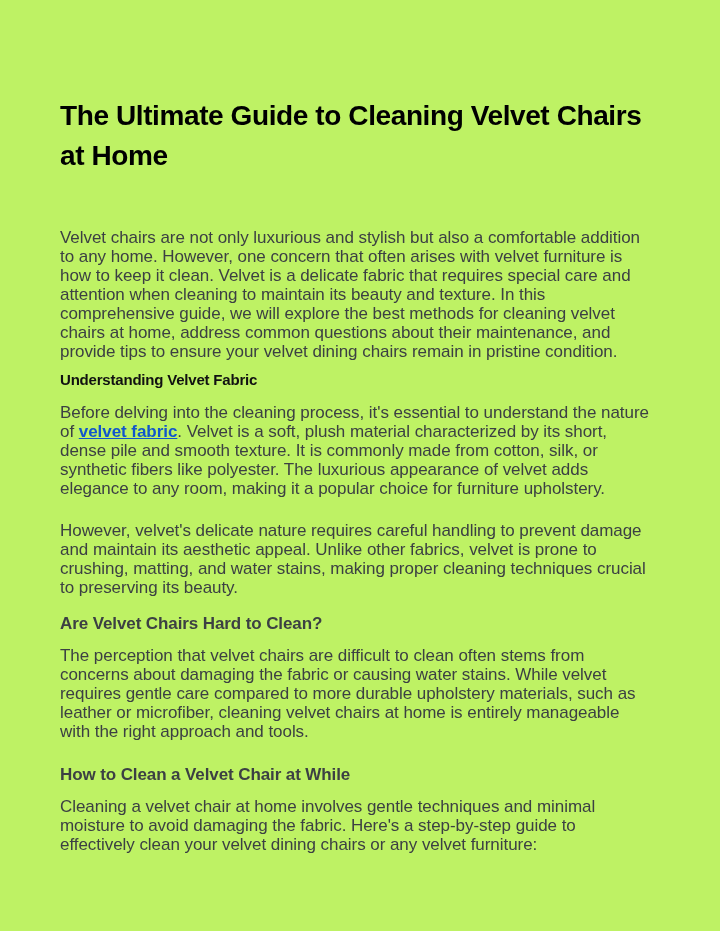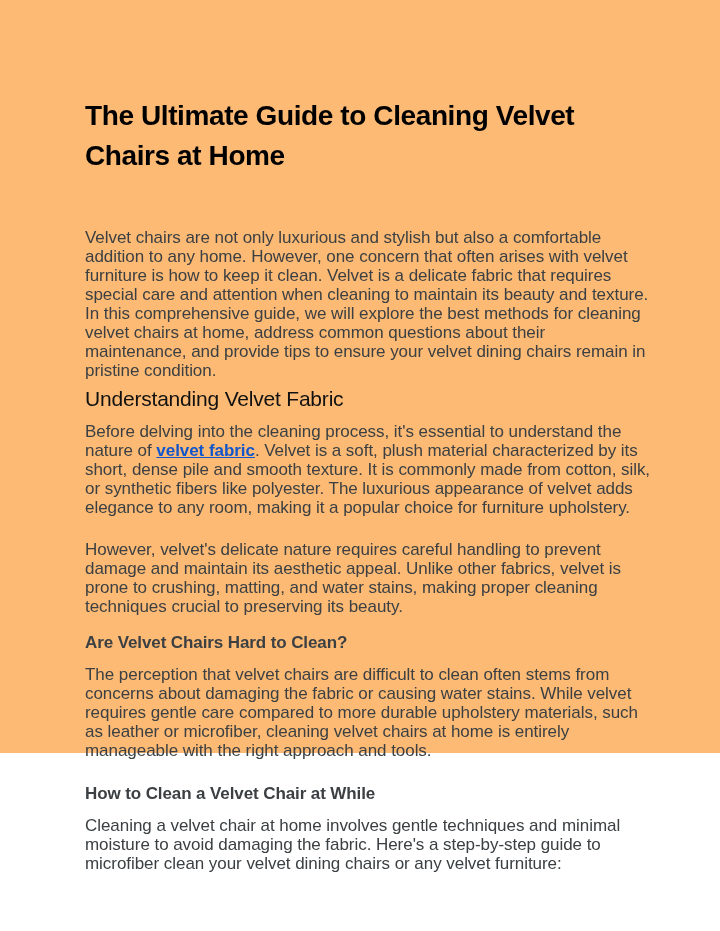--- a/index.html
+++ b/index.html
@@ -9,37 +9,37 @@
   }
   body {
     width: 720px;
     height: 931px;
     overflow: hidden;
     font-family: "Liberation Sans", sans-serif;
   }
   .page {
     box-sizing: border-box;
     width: 720px;
-    height: 753px;
-    padding: 96px 70px 0 85px;
-    background: #fdba74;
+    height: 931px;
+    padding: 96px 70px 0 60px;
+    background: #bef264;
   }
   .doc-title {
     font-family: "Liberation Sans", sans-serif;
     font-weight: 700;
     font-size: 28px;
     line-height: 40px;
     letter-spacing: -0.4px;
     color: #000000;
     margin: 0 0 52px 0;
   }
   .section-heading {
     font-family: "Liberation Sans", sans-serif;
-    font-weight: 400;
-    font-size: 21px;
+    font-weight: 700;
+    font-size: 15px;
     line-height: 26px;
     letter-spacing: -0.2px;
     color: #111111;
     margin: 0 0 10px 0;
   }
   .subsection-heading {
     font-family: "Liberation Sans", sans-serif;
     font-weight: 700;
     font-size: 17px;
     line-height: 22px;
@@ -78,15 +78,15 @@
   <p class="body-text mb-lg"><span>Before delving into the cleaning process, it's essential to understand the nature of </span><a class="inline-link" href="#">velvet fabric</a><span>. Velvet is a soft, plush material characterized by its short, dense pile and smooth texture. It is commonly made from cotton, silk, or synthetic fibers like polyester. The luxurious appearance of velvet adds elegance to any room, making it a popular choice for furniture upholstery.</span></p>
 
   <p class="body-text">However, velvet's delicate nature requires careful handling to prevent damage and maintain its aesthetic appeal. Unlike other fabrics, velvet is prone to crushing, matting, and water stains, making proper cleaning techniques crucial to preserving its beauty.</p>
 
   <h3 class="subsection-heading">Are Velvet Chairs Hard to Clean?</h3>
 
   <p class="body-text mb-lg">The perception that velvet chairs are difficult to clean often stems from concerns about damaging the fabric or causing water stains. While velvet requires gentle care compared to more durable upholstery materials, such as leather or microfiber, cleaning velvet chairs at home is entirely manageable with the right approach and tools.</p>
 
   <h3 class="subsection-heading">How to Clean a Velvet Chair at While</h3>
 
-  <p class="body-text">Cleaning a velvet chair at home involves gentle techniques and minimal moisture to avoid damaging the fabric. Here's a step-by-step guide to microfiber clean your velvet dining chairs or any velvet furniture:</p>
+  <p class="body-text">Cleaning a velvet chair at home involves gentle techniques and minimal moisture to avoid damaging the fabric. Here's a step-by-step guide to effectively clean your velvet dining chairs or any velvet furniture:</p>
 
 </main>
 
 </body></html>

